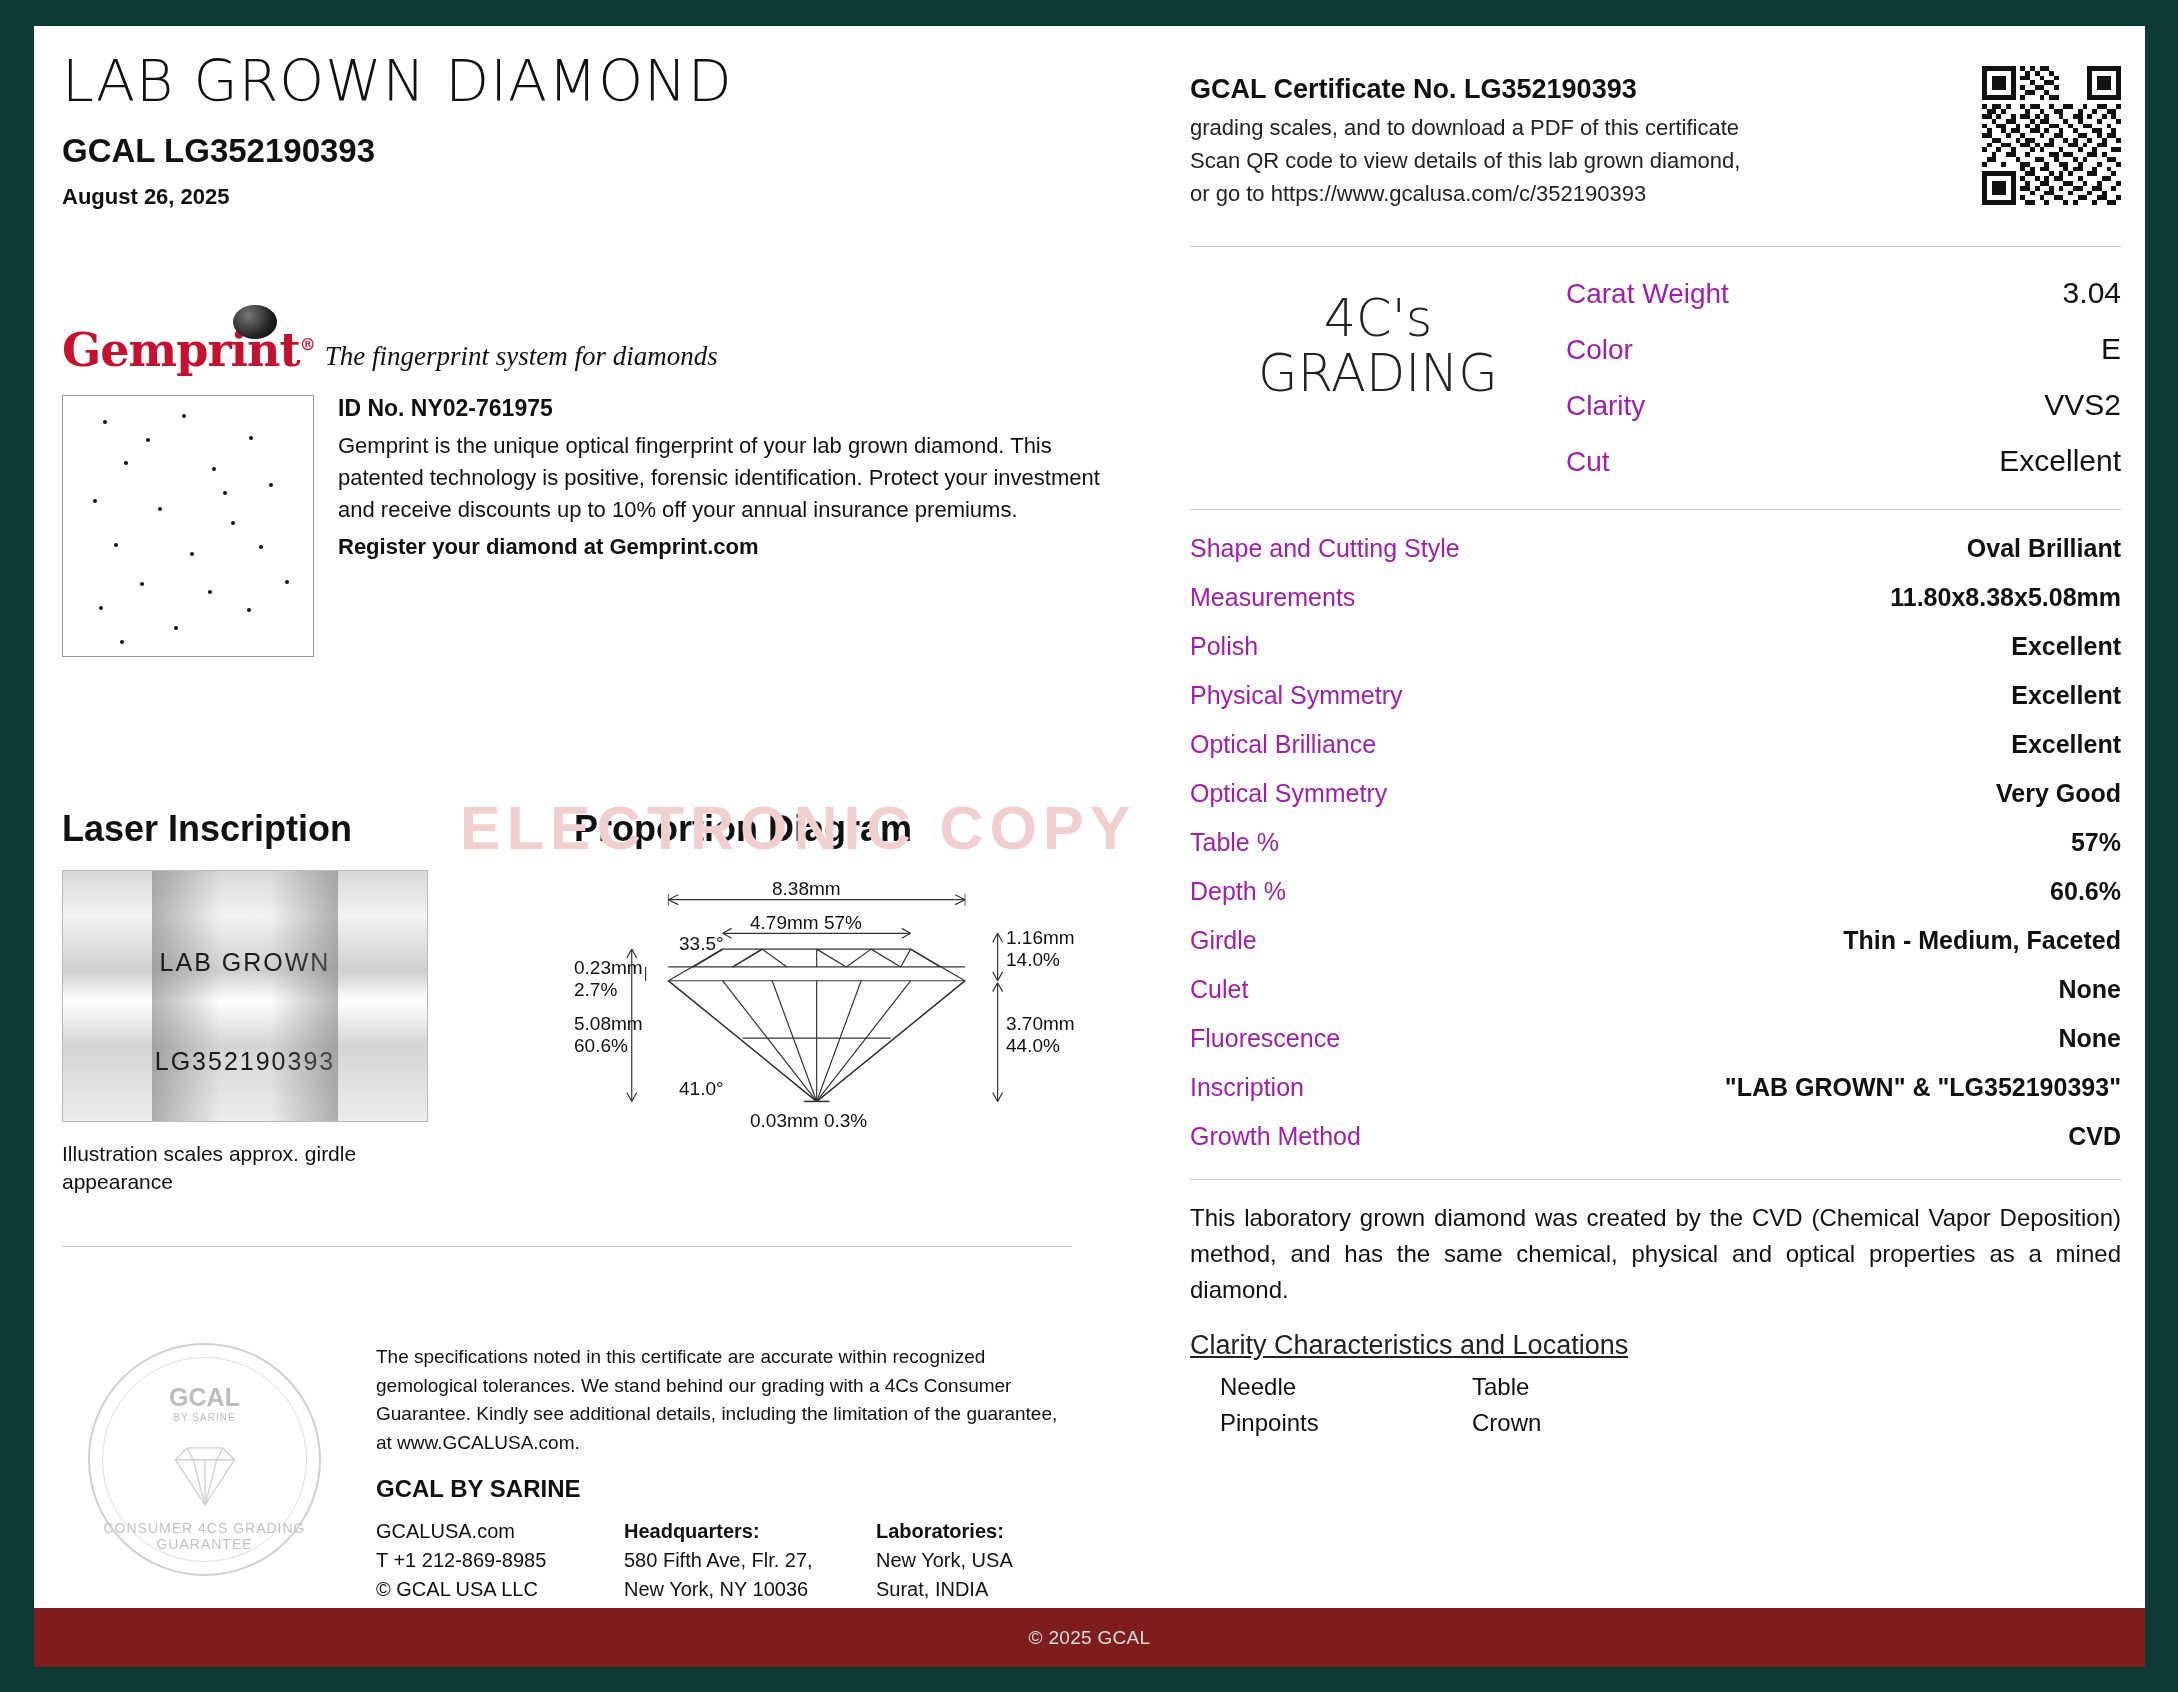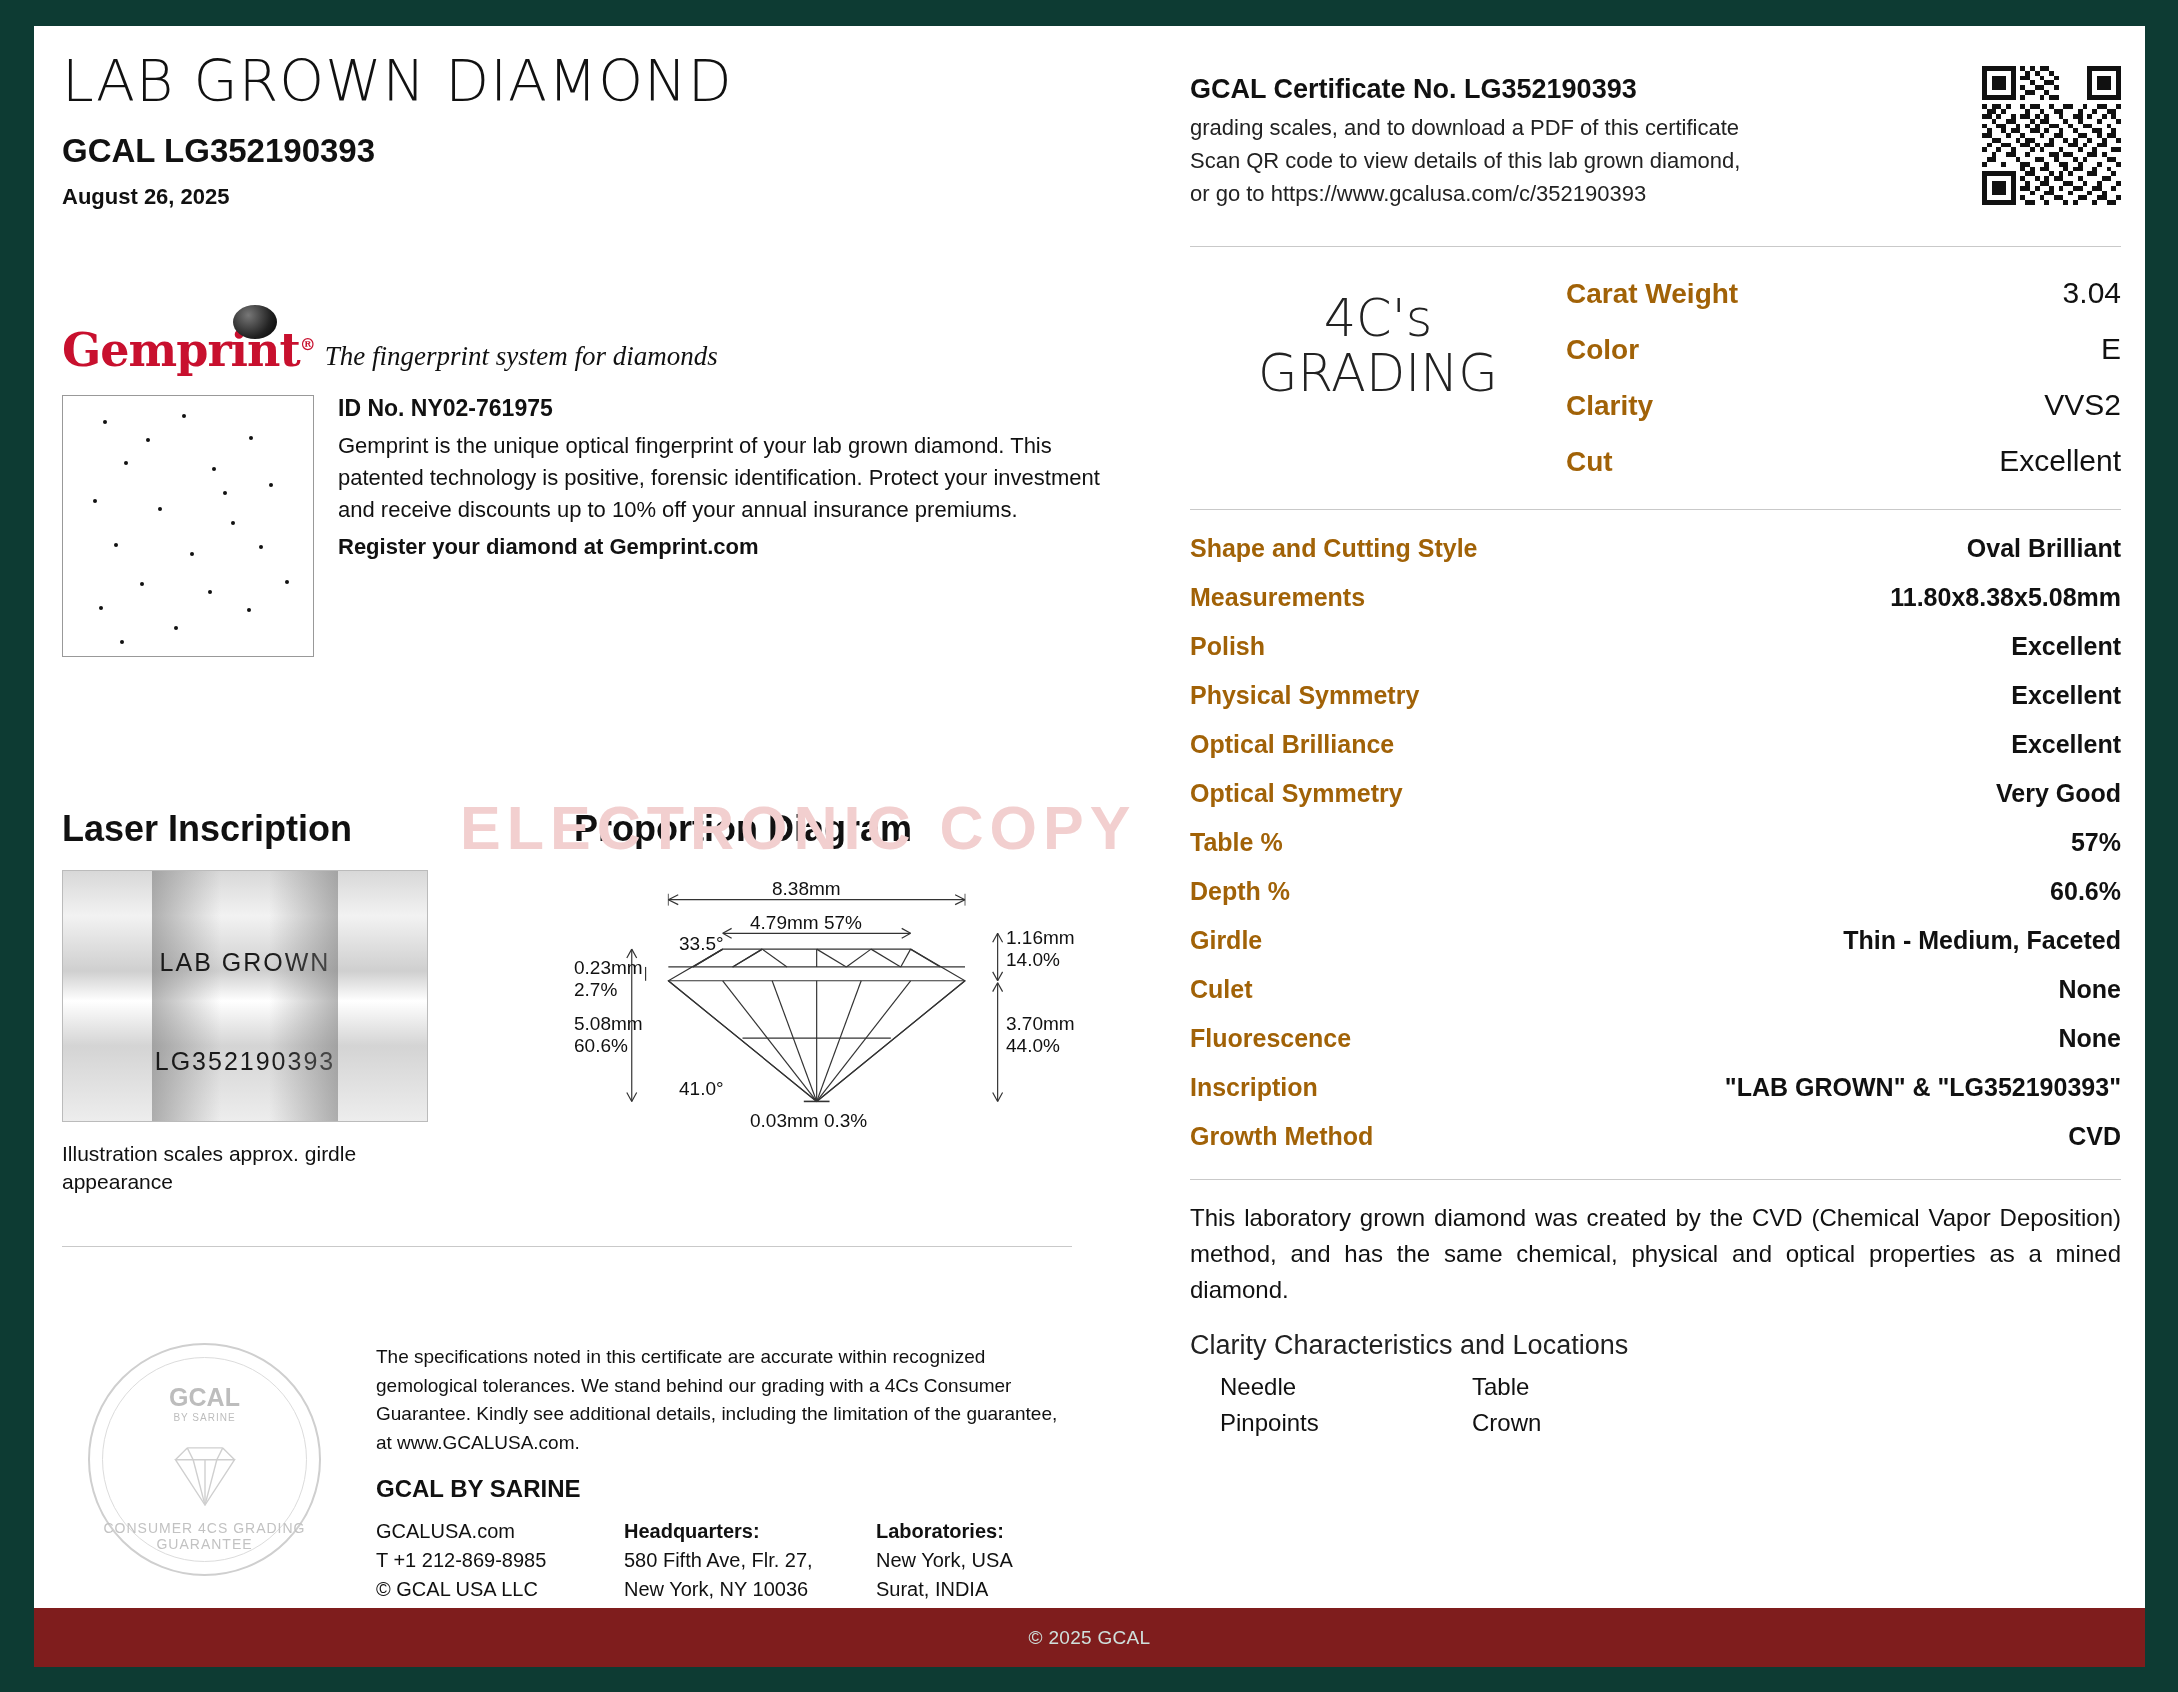--- a/index.html
+++ b/index.html
@@ -173,38 +173,38 @@
     width: 376px; text-align: center;
     font-size: 51px; line-height: 1.08; color: #222;
     font-weight: 300; padding-top: 26px;
     font-family: "DejaVu Sans", sans-serif;
   }
   .fourc-rows { flex: 1; }
   .row {
     display: flex; justify-content: space-between; align-items: baseline;
     font-size: 27px; color: #111; padding: 11px 0;
   }
-  .row .k { color: #a16207; font-weight: bold; }
+  .row .k { color: #a21caf; }
   .row .v { font-weight: bold; }
   .row.big .k { font-size: 28px; }
   .row.big .v { font-size: 30px; font-weight: normal; }
 
   .hr.two { margin-top: 20px; }
 
   .detail-rows { margin-top: 14px; }
   .detail-rows .row { padding: 10px 0; font-size: 25px; }
   .detail-rows .row .v { font-weight: bold; }
 
   .hr.three { margin-top: 18px; }
 
   .method-p {
     margin-top: 20px; font-size: 24px; line-height: 1.5; color: #111;
     text-align: justify;
   }
-  .cc-head { margin-top: 22px; font-size: 27px; color: #222; }
+  .cc-head { margin-top: 22px; font-size: 27px; color: #222; text-decoration: underline; }
   .cc-list { margin-top: 8px; display: flex; }
   .cc-col { font-size: 24px; line-height: 1.5; color: #111; padding-left: 30px; }
   .cc-col.l { width: 252px; }
 
   
   .watermark {
     position: absolute; left: 426px; top: 767px;
     font-size: 61px; letter-spacing: 6px;
     color: #f2cfcf; font-weight: bold;
     pointer-events: none; white-space: nowrap;

